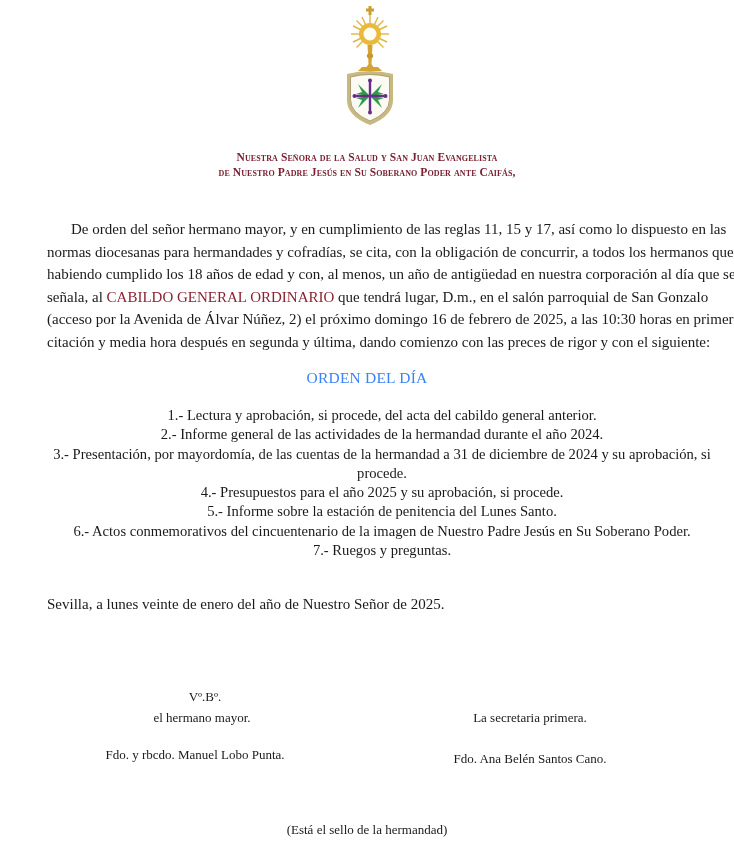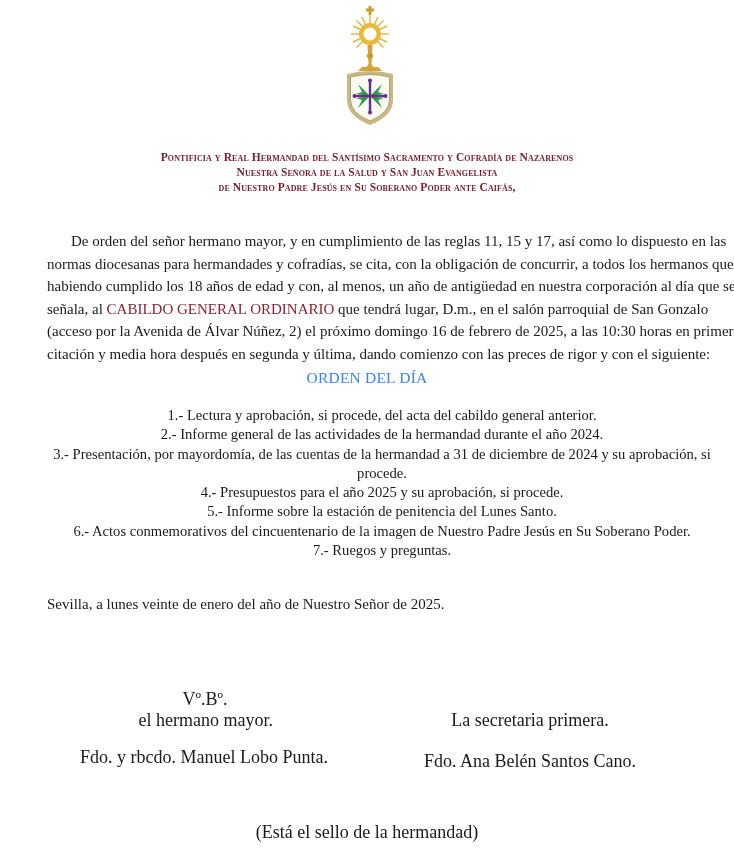--- a/index.html
+++ b/index.html
@@ -24,21 +24,21 @@
   .accent { color: #8b2232; }
   .agenda-title {
     position: absolute; left: 0; top: 369px; width: 734px; text-align: center;
     font-size: 15.5px; color: #3b82f6; letter-spacing: 0.2px;
   }
   .agenda {
     position: absolute; left: 47px; top: 406px; width: 670px;
     font-size: 14.6px; line-height: 19.3px; list-style: none; margin: 0; padding: 0;
   }
   .agenda li { white-space: nowrap; text-align: center; }
-  .sig { position: absolute; font-size: 18px; text-align: center; white-space: nowrap; }
+  .sig { position: absolute; font-size: 13px; text-align: center; white-space: nowrap; }
 </style>
 </head>
 <body>
 
 <svg class="crest" viewBox="0 0 64 124">
 
   <rect x="30.5" y="2" width="3" height="9" fill="#c9a030"></rect>
   <rect x="28" y="4.5" width="8" height="3" fill="#c9a030"></rect>
 
   <g stroke="#e0b640" stroke-width="1.4">
@@ -78,26 +78,25 @@
     <rect x="30.8" y="76" width="2.4" height="33"></rect>
     <rect x="16" y="90.8" width="32" height="2.4"></rect>
     <circle cx="32" cy="76.5" r="2"></circle>
       <circle cx="32" cy="108.5" r="2"></circle>
     <circle cx="16.5" cy="92" r="2"></circle>
       <circle cx="47.5" cy="92" r="2"></circle>
   </g>
 </svg>
 
 <div class="header">
-  <div>Pontificia y Real Hermandad del Santísimo Sacramento y Cofradía de Nazarenos</div>
   <div>Nuestra Señora de la Salud y San Juan Evangelista</div>
   <div>de Nuestro Padre Jesús en Su Soberano Poder ante Caifás,</div>
 </div>
 
-<div class="para" style="top:218px;margin-top:12px;">
+<div class="para" style="top:218px;">
   <span class="line indent">De orden del señor hermano mayor, y en cumplimiento de las reglas 11, 15 y 17, así como lo dispuesto en las</span>
   <span class="line">normas diocesanas para hermandades y cofradías, se cita, con la obligación de concurrir, a todos los hermanos que,</span>
   <span class="line">habiendo cumplido los 18 años de edad y con, al menos, un año de antigüedad en nuestra corporación al día que se</span>
   <span class="line"><span>señala, al </span><span class="accent">CABILDO GENERAL ORDINARIO</span><span> que tendrá lugar, D.m., en el salón parroquial de San Gonzalo</span></span>
   <span class="line">(acceso por la Avenida de Álvar Núñez, 2) el próximo domingo 16 de febrero de 2025, a las 10:30 horas en primera</span>
   <span class="line">citación y media hora después en segunda y última, dando comienzo con las preces de rigor y con el siguiente:</span>
 </div>
 
 <div class="agenda-title">ORDEN DEL DÍA</div>
 <ul class="agenda">
@@ -109,18 +108,18 @@
   <li>5.- Informe sobre la estación de penitencia del Lunes Santo.</li>
   <li>6.- Actos conmemorativos del cincuentenario de la imagen de Nuestro Padre Jesús en Su Soberano Poder.</li>
   <li>7.- Ruegos y preguntas.</li>
 </ul>
 
 <div class="para" style="top:593px;">
   <span class="line">Sevilla, a lunes veinte de enero del año de Nuestro Señor de 2025.</span>
 </div>
 
 <div class="sig" style="left:175px; top:689px; width:60px;">Vº.Bº.</div>
-<div class="sig" style="left:103px; top:710px; width:170px;text-align:right;">el hermano mayor.</div>
+<div class="sig" style="left:117px; top:710px; width:170px;">el hermano mayor.</div>
 <div class="sig" style="left:80px; top:747px; width:230px;">Fdo. y rbcdo. Manuel Lobo Punta.</div>
 <div class="sig" style="left:430px; top:710px; width:200px;">La secretaria primera.</div>
 <div class="sig" style="left:420px; top:751px; width:220px;">Fdo. Ana Belén Santos Cano.</div>
 
 <div class="sig" style="left:0; top:822px; width:734px;">(Está el sello de la hermandad)</div>
 
 </body></html>

